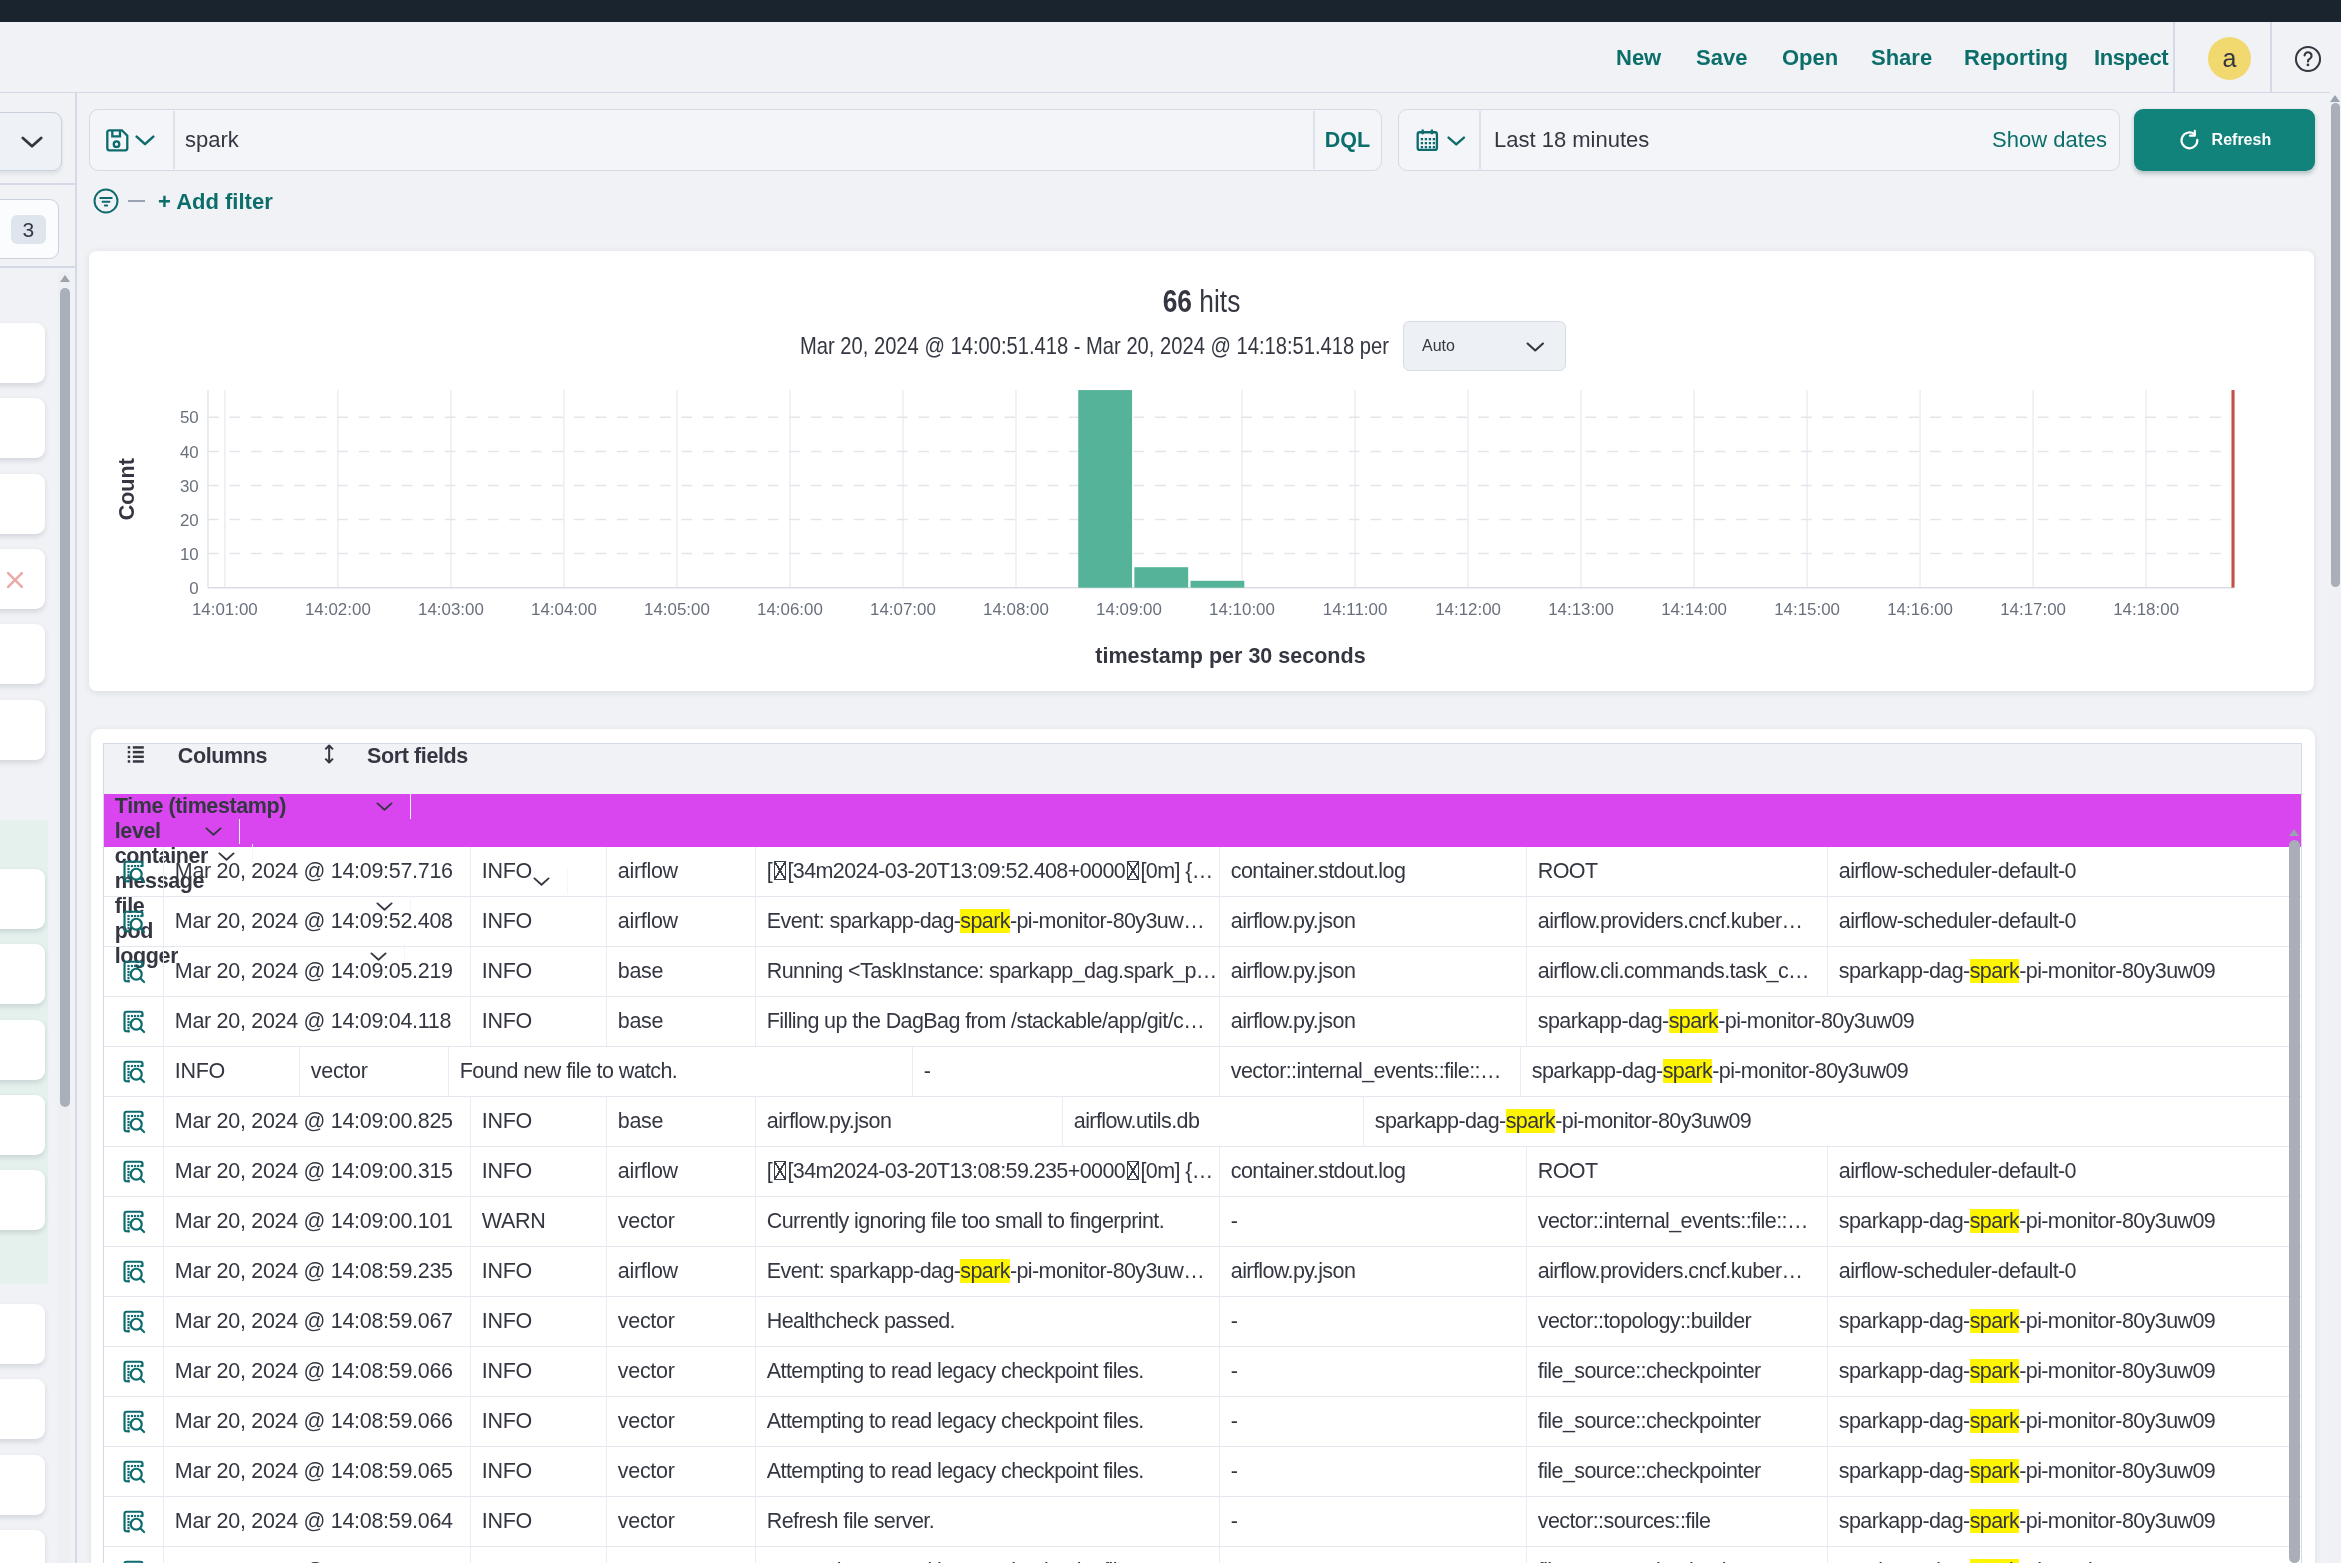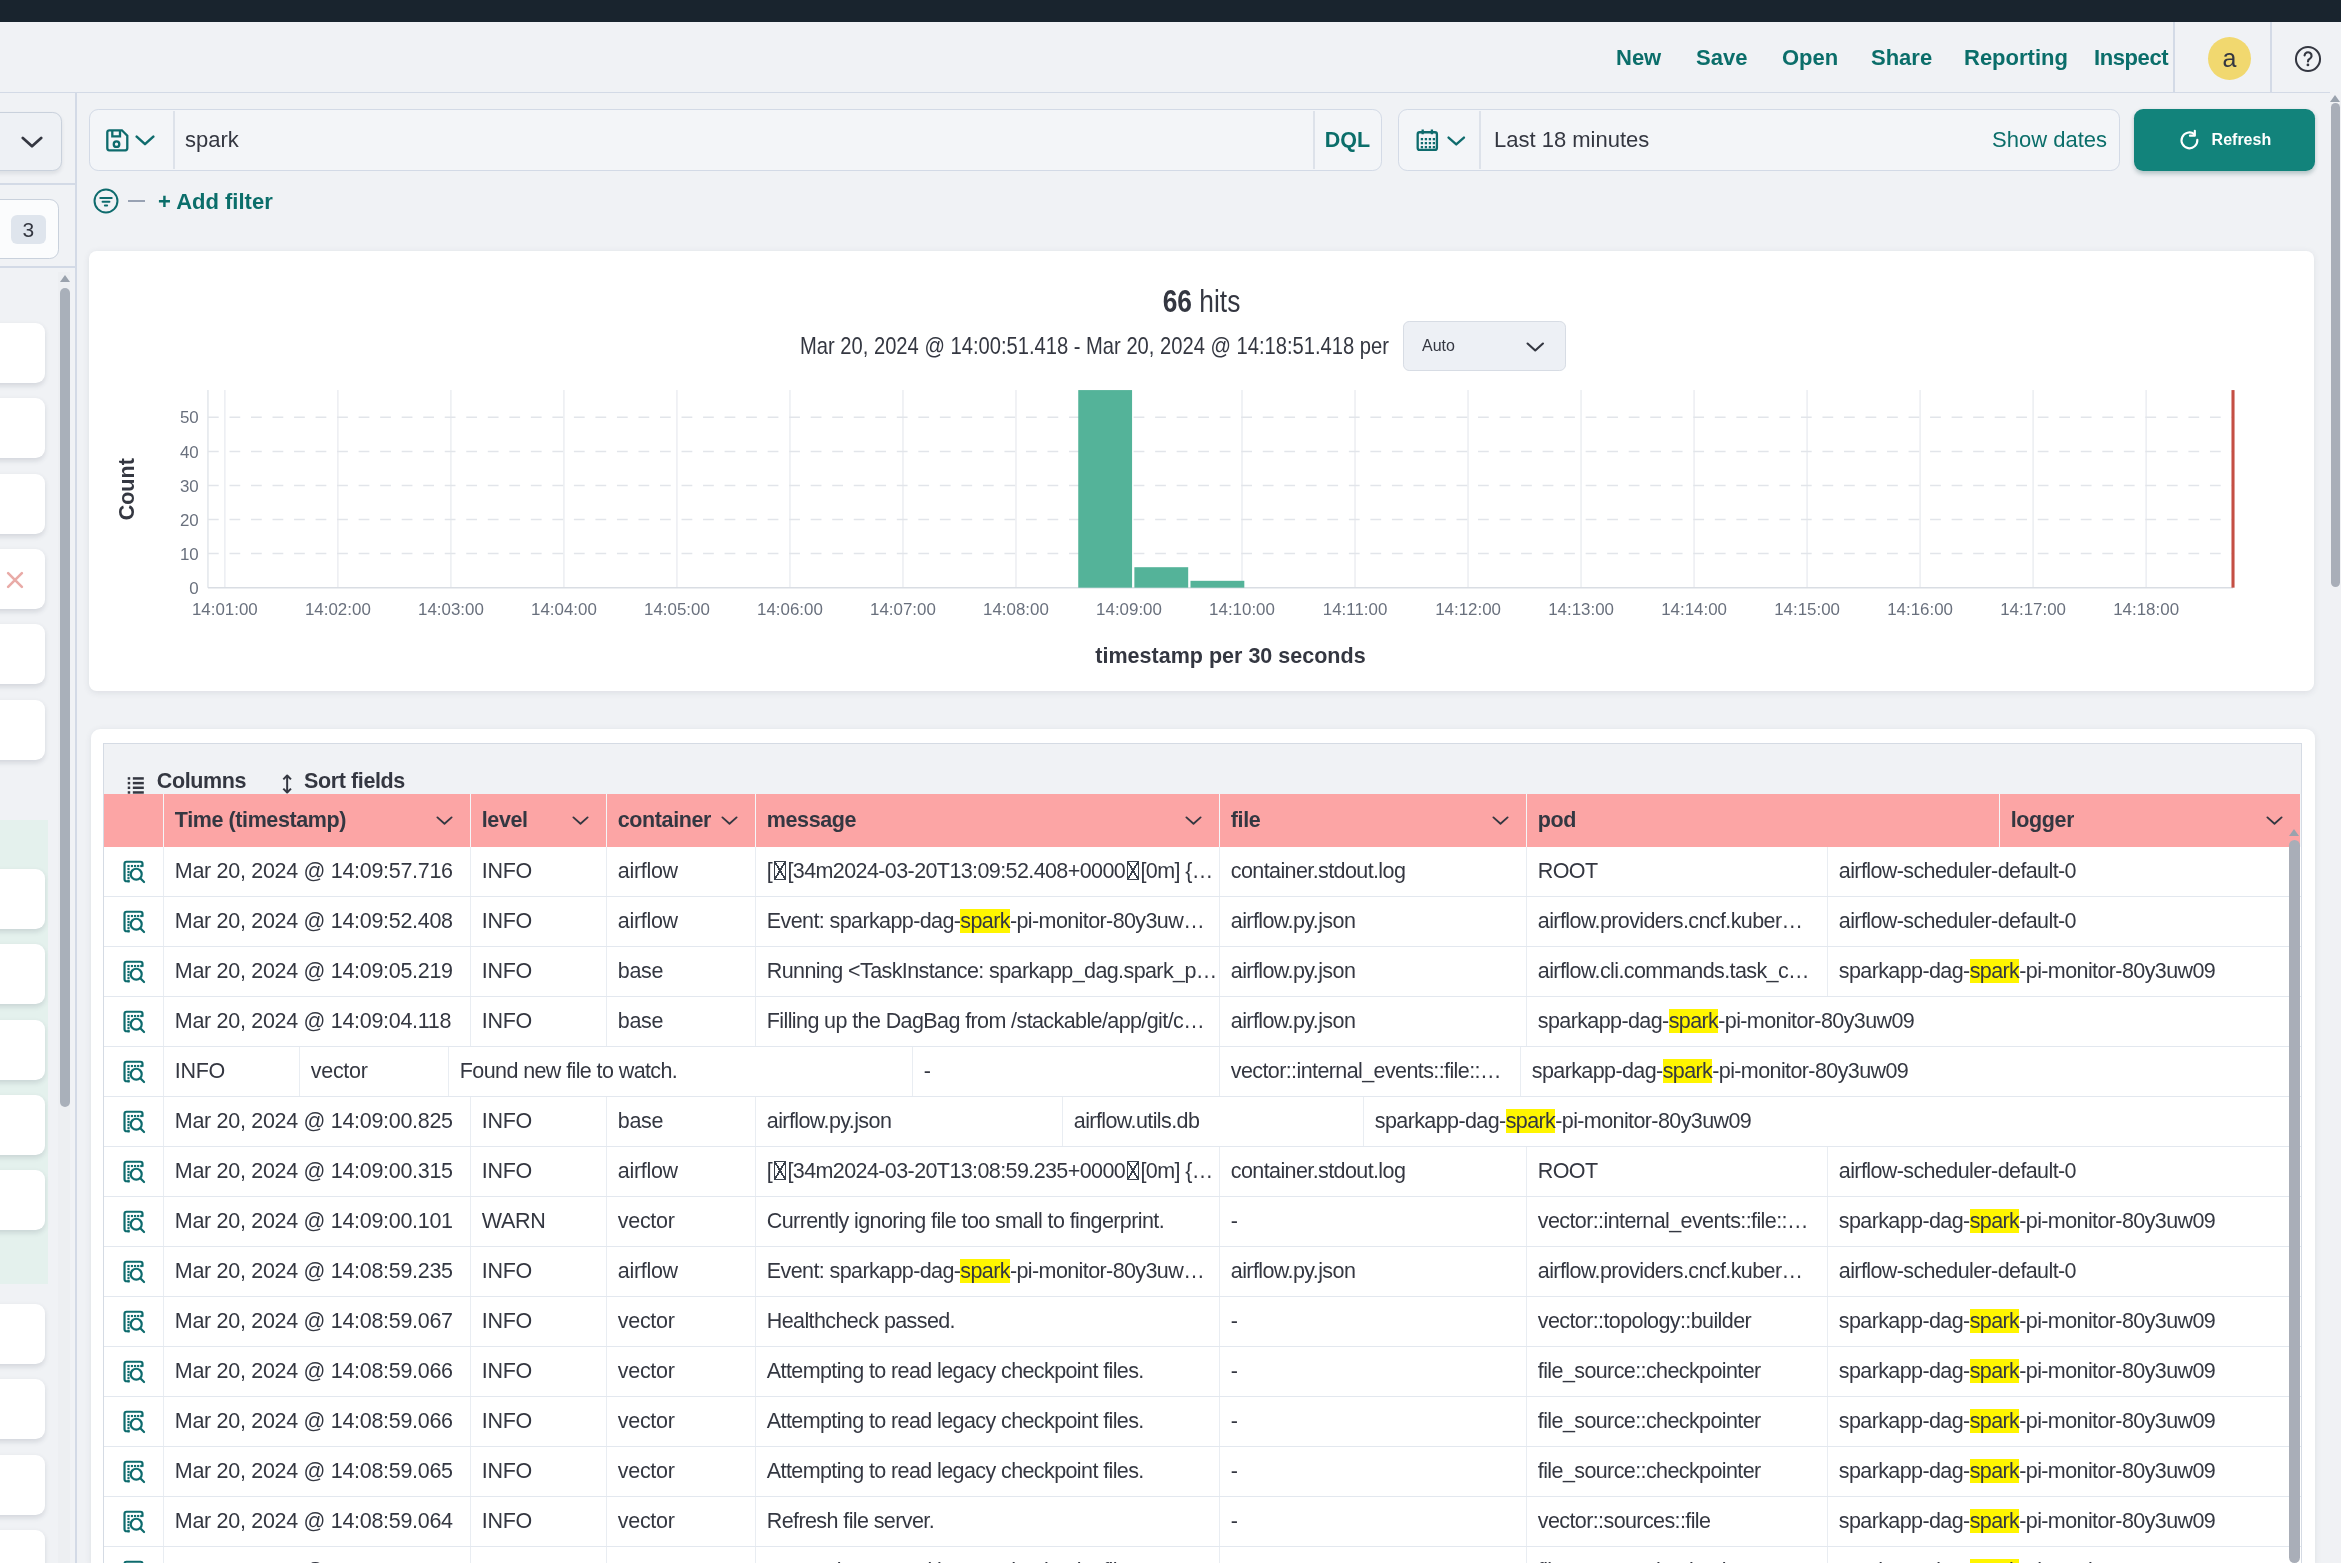--- a/index.html
+++ b/index.html
@@ -1,22 +1,22 @@
 <!DOCTYPE html>
 <html style="font-size:12.3px"><head><meta charset="utf-8"><style>
 * { margin:0; padding:0; box-sizing:border-box; }
 html,body { width:2342px; height:1564px; overflow:hidden; }
 body { background:#f0f2f5; font-family:"Liberation Sans",sans-serif; color:#343741; position:relative; }
 .abs { position:absolute; }
 .navlink { position:absolute; top:21.5px; height:71px; line-height:71px; font-size:22px; font-weight:700; color:#0b6e6a; }
 .fieldbox { left:-31px; width:76px; height:60px; background:#fff; border-radius:9.2px; box-shadow:0 2.3px 5.4px rgba(50,60,80,.14); }
 .grid { position:absolute; left:103px; top:743px; width:2199px; height:821px; border:1.5px solid #d5dbe4; background:#fff; overflow:hidden; }
-.toolbar { height:50px; background:#f0f2f5; display:flex; align-items:flex-end; }
+.toolbar { height:50px; background:#f0f2f5; display:flex; align-items:flex-start;gap:21px; }
 .tbt { font-size:21.5px; letter-spacing:-0.4px; font-weight:700; color:#343741; }
-.thead { display:flex; height:53px; background:#fca5a5; }
+.thead { display:flex; height:53px; background:#d946ef;flex-direction:column; }
 .hc { border-right:1.5px solid #f4f6f9; display:flex; align-items:center; }
 .ht { font-size:21.5px; letter-spacing:-0.4px; font-weight:700; padding-left:10.8px; white-space:nowrap; overflow:hidden; }
 .hchev { margin-left:auto; margin-right:17px; display:flex; }
 .tr { display:flex; height:50px; border-bottom:1.5px solid #e3e8ef; background:#fff; }
 .tc { border-right:1.5px solid #e9edf2; font-size:21.5px; letter-spacing:-0.3px; line-height:48px; padding-left:10.8px; white-space:nowrap; color:#343741; }
 .tc.c0 { width:60px; display:flex; align-items:center; justify-content:center; padding-left:0; }
 .ell { overflow:hidden; text-overflow:ellipsis; letter-spacing:-0.6px; }
 mark { background:#fff500; color:inherit; }
 .tofu { display:inline-block; width:12.3px; height:19px; border:1.9px solid #3a414c; margin:0 1.5px; vertical-align:-2.3px;
   background:linear-gradient(to top right, transparent 45%, #3a414c 45%, #3a414c 55%, transparent 55%),

